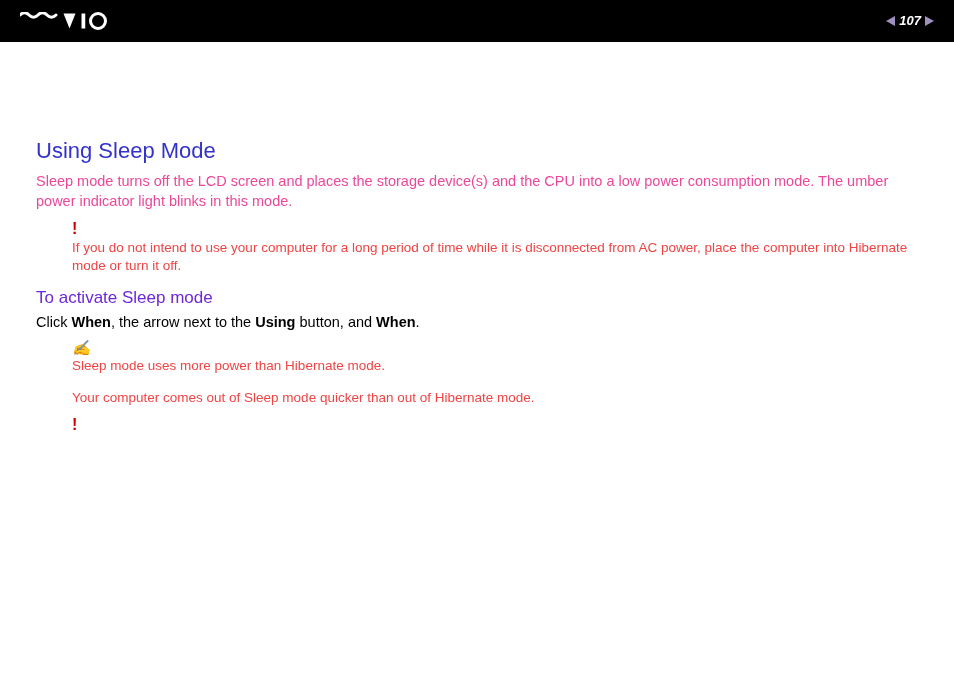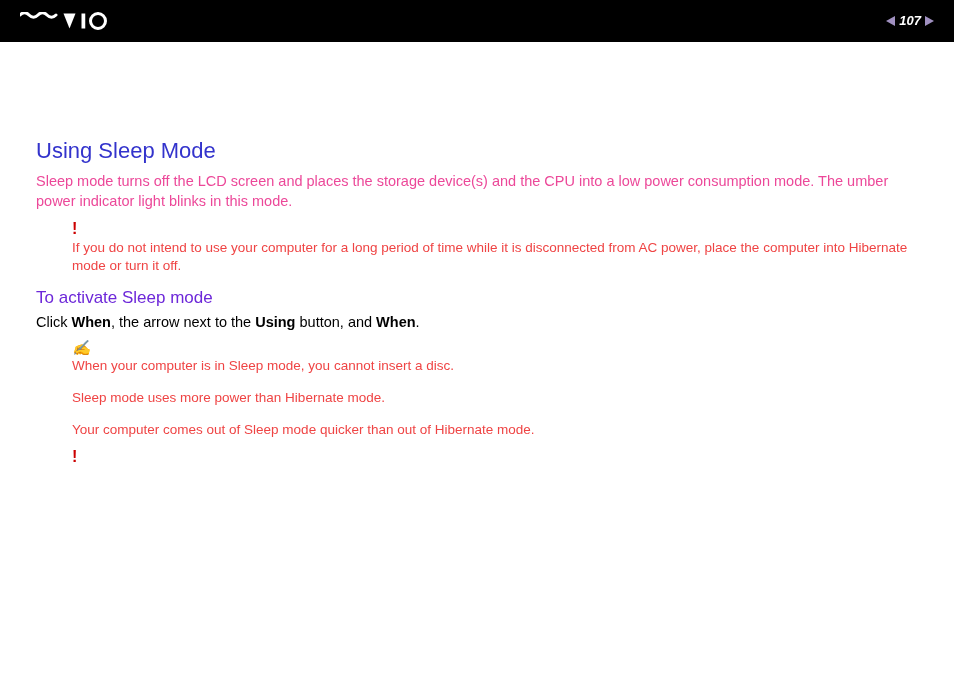--- a/index.html
+++ b/index.html
@@ -161,21 +161,20 @@
   </div>
 
   <h2>To activate Sleep mode</h2>
   <p class="instruction">
     <span>Click </span><b>When</b><span>, the arrow next to the </span><b>Using</b><span> button, and </span><b>When</b><span>.</span>
   </p>
 
   <div class="note-block">
     <div class="note-mark">✍</div>
     <div class="note-text">
-      <div class="note-para">When your computer is in Sleep mode, you cannot insert a disc.</div>
       <div class="note-para">Sleep mode uses more power than Hibernate mode.</div>
       <div class="note-para">Your computer comes out of Sleep mode quicker than out of Hibernate mode.</div>
     </div>
   </div>
 
   <div class="note-block" style="margin-top:-4px;">
     <div class="warning-mark">!</div>
   </div>
 </div>
 

